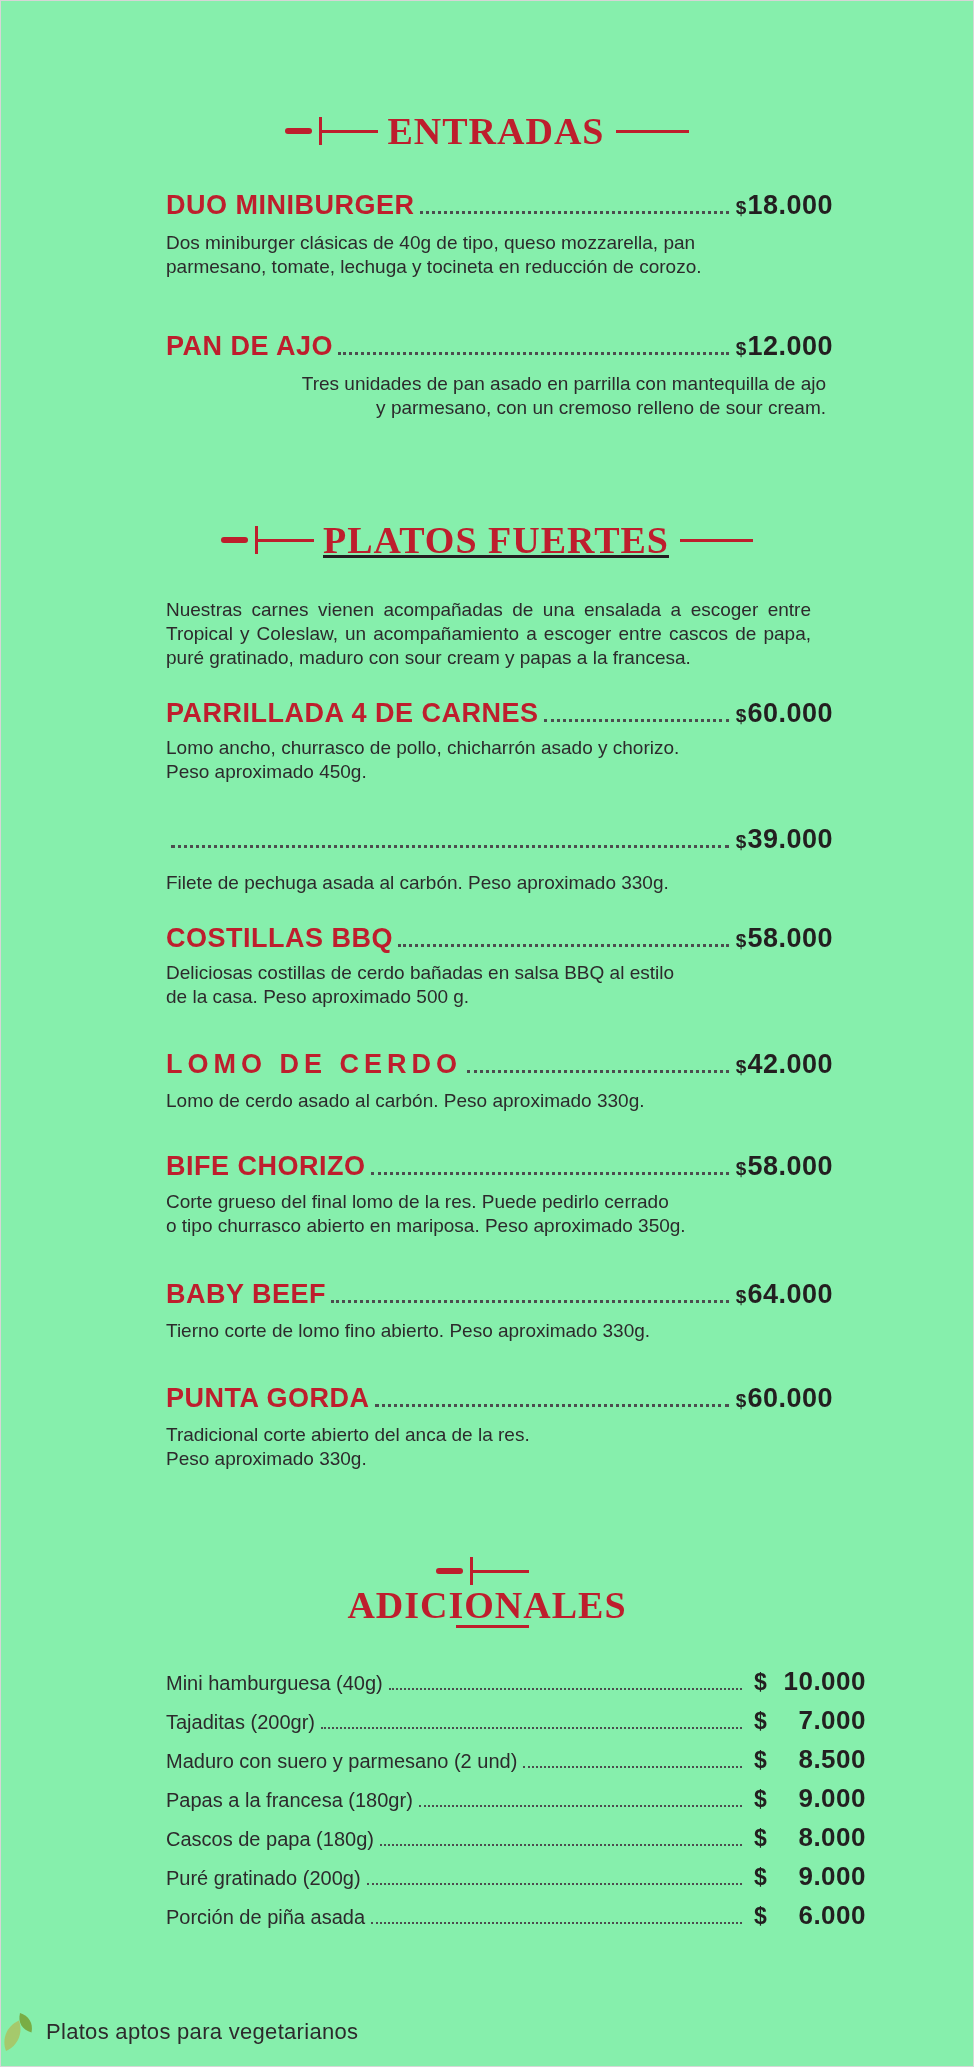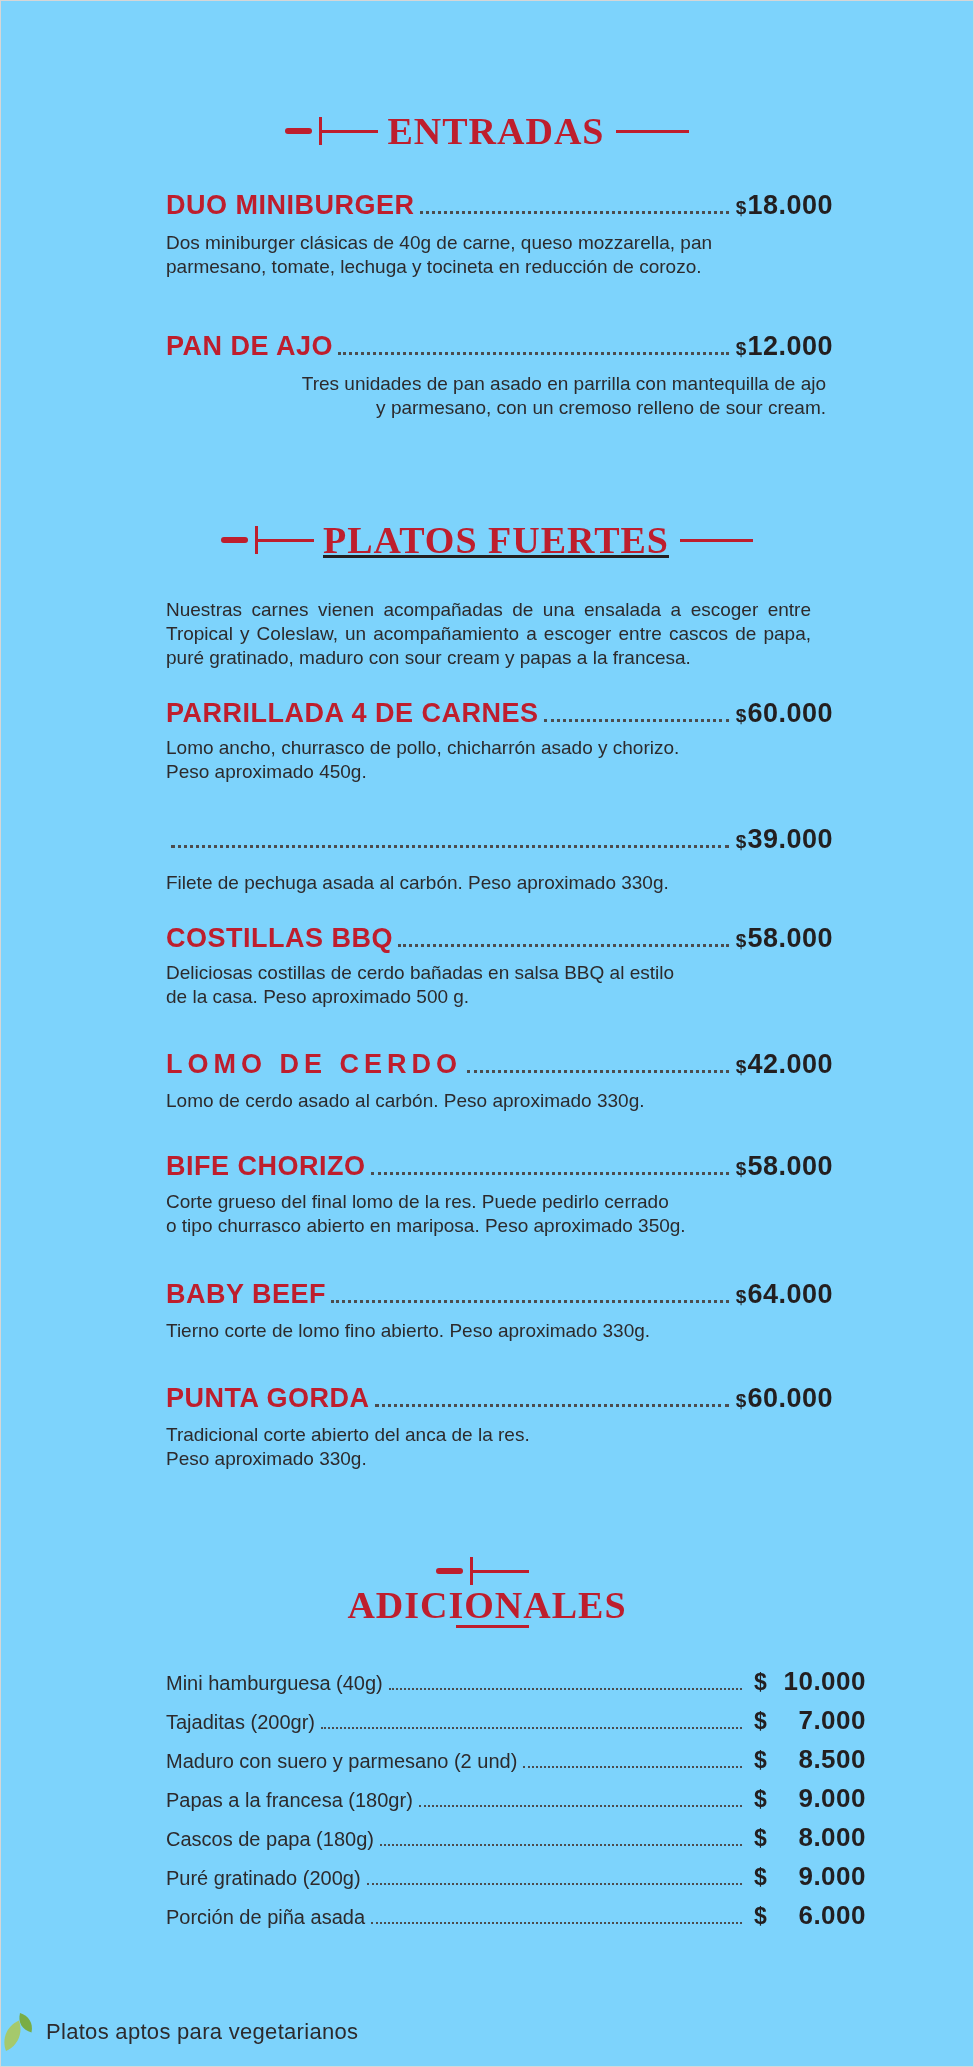--- a/index.html
+++ b/index.html
@@ -4,21 +4,21 @@
 <style>
   :root{
     --red:#be1e2d; --ink:#231f20; --desc:#2d2a2c; --dots:#4c4c4e;
     --leaf-light:#a5c96c; --leaf-dark:#79ad45; --border:#d6d6d6;
   }
   *{margin:0;padding:0;box-sizing:border-box;}
   html,body{background:#fff;}
   body{font-family:"Liberation Sans", sans-serif; color:var(--ink);}
   .page{
     position:relative; width:974px; height:2067px; margin:0 auto;
-    background:#7dd3fc; border:1px solid var(--border); overflow:hidden;
+    background:#86efac; border:1px solid var(--border); overflow:hidden;
   }
 
   
   .sec-header{display:flex; align-items:center; justify-content:center;}
   .sec-header h2{
     font-family:"Liberation Serif", serif; font-weight:700;
     font-size:38px; line-height:40px; color:var(--red); letter-spacing:1px;
     white-space:nowrap;
   }
   .skewer{display:flex; align-items:center; margin-right:9px;}
@@ -117,21 +117,21 @@
     <span class="tail-line"></span>
   </div>
   <div class="content">
     <div class="items-entradas">
   <div class="dish">
     <div class="dish-row">
       <span class="dish-name">DUO MINIBURGER</span>
       <span class="leader"></span>
       <span class="dish-price"><span class="cur">$</span><span class="amt">18.000</span></span>
     </div>
-    <p class="dish-desc">Dos miniburger clásicas de 40g de carne, queso mozzarella, pan
+    <p class="dish-desc">Dos miniburger clásicas de 40g de tipo, queso mozzarella, pan
 parmesano, tomate, lechuga y tocineta en reducción de corozo.</p>
   </div>
 
   <div class="dish">
     <div class="dish-row">
       <span class="dish-name">PAN DE AJO</span>
       <span class="leader"></span>
       <span class="dish-price"><span class="cur">$</span><span class="amt">12.000</span></span>
     </div>
     <p class="dish-desc">Tres unidades de pan asado en parrilla con mantequilla de ajo

